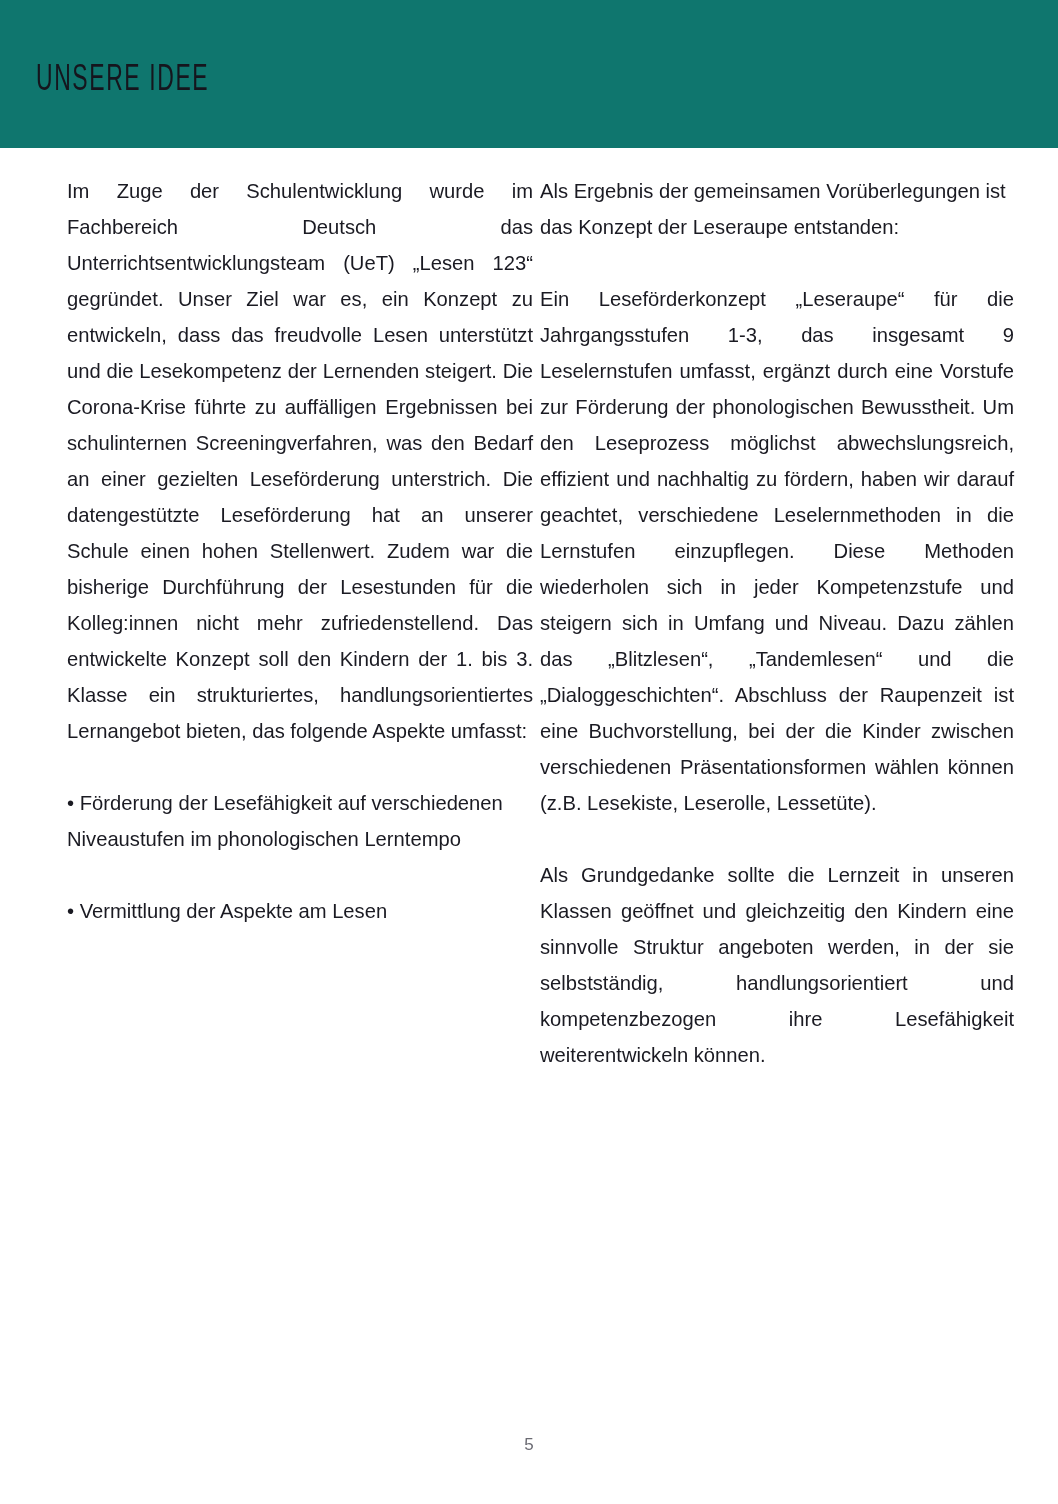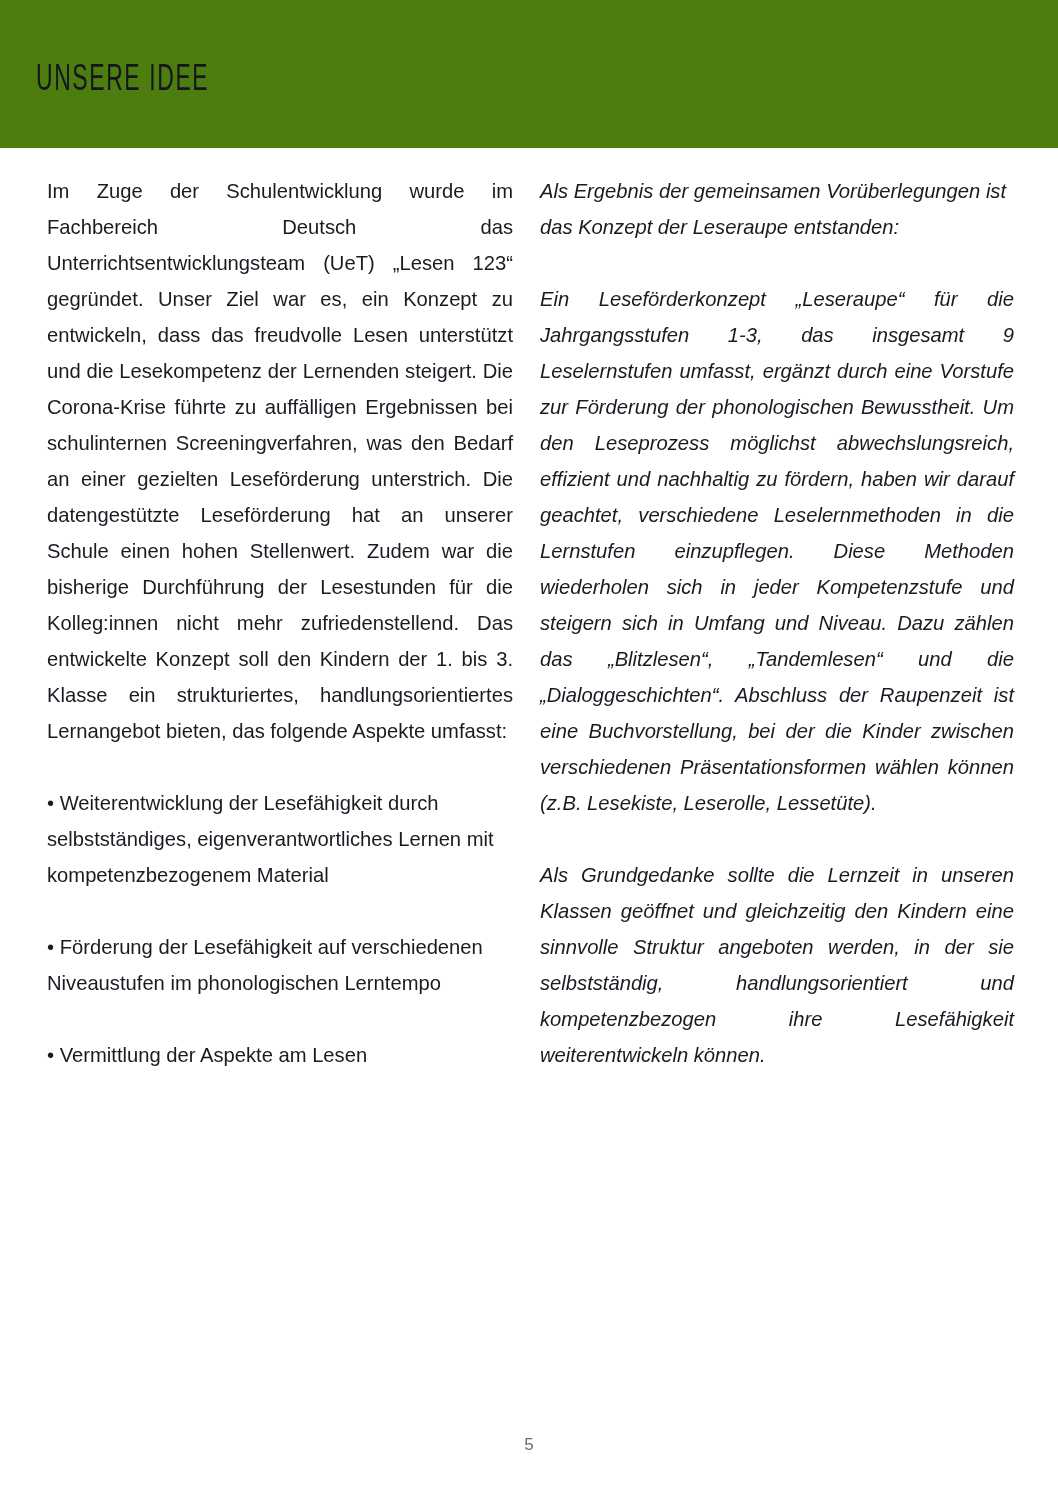--- a/index.html
+++ b/index.html
@@ -17,21 +17,21 @@
     -webkit-font-smoothing: antialiased;
   }
 
   
   .header-band {
     position: absolute;
     left: 0;
     top: 0;
     width: 1058px;
     height: 148px;
-    background: #4d7c0f;
+    background: #0f766e;
   }
   .page-title {
     position: absolute;
     left: 36px;
     top: 59px;
     font-family: "Liberation Sans Narrow", "Liberation Sans", "DejaVu Sans", sans-serif;
     font-size: 37px;
     font-weight: 300;
     letter-spacing: 2.6px;
     color: #15151d;
@@ -57,23 +57,22 @@
   .column-left {
     width: 513px;
     padding-left: 47px;
     padding-right: 0;
   }
   .column-right {
     width: 545px;
     padding-left: 493px;
     padding-right: 0;
     margin-left: -466px;
-    font-style: italic;
   }
-  .col-inner-left { width: 466px; }
+  .col-inner-left { width: 466px; margin-left: 20px; }
   .col-inner-right { width: 474px; }
 
   .para {
     font-size: 20.2px;
     line-height: 36px;
     margin: 0 0 36px 0;
     text-align: justify;
     text-justify: inter-word;
     hyphens: none;
     word-spacing: 0;
@@ -108,21 +107,20 @@
 <div class="header-band">
   <div class="page-title">UNSERE IDEE</div>
 </div>
 
 <div class="content">
 
   <div class="column column-left">
     <div class="col-inner-left">
       <p class="para">Im Zuge der Schulentwicklung wurde im Fachbereich Deutsch das Unterrichtsent­wicklungsteam (UeT) „Lesen 123“ gegründet. Unser Ziel war es, ein Konzept zu entwickeln, dass das freudvolle Lesen unterstützt und die Lesekompetenz der Lernenden steigert. Die Corona-Krise führte zu auffälligen Ergeb­nissen bei schulinternen Screeningverfah­ren, was den Bedarf an einer gezielten Lese­förderung unterstrich. Die datengestützte Leseförderung hat an unserer Schule einen hohen Stellenwert.  Zudem war die bishe­rige Durchführung der Lesestunden für die Kolleg:innen nicht mehr zufriedenstellend. Das entwickelte Konzept soll den Kin­dern der 1. bis 3. Klasse ein strukturier­tes, handlungsorientiertes Lernangebot bieten, das folgende Aspekte umfasst:</p>
 
-      <p class="bullet">• Weiterentwicklung der Lesefähigkeit durch selbstständiges, eigenverantwortliches Lernen mit kompetenzbezogenem Material</p>
 
       <p class="bullet">• Förderung der Lesefähigkeit auf verschiede­nen Niveaustufen im phonologischen Lerntempo</p>
 
       <p class="bullet">• Vermittlung der Aspekte am Lesen</p>
 
 
     </div>
   </div>
 
   <div class="column column-right">

